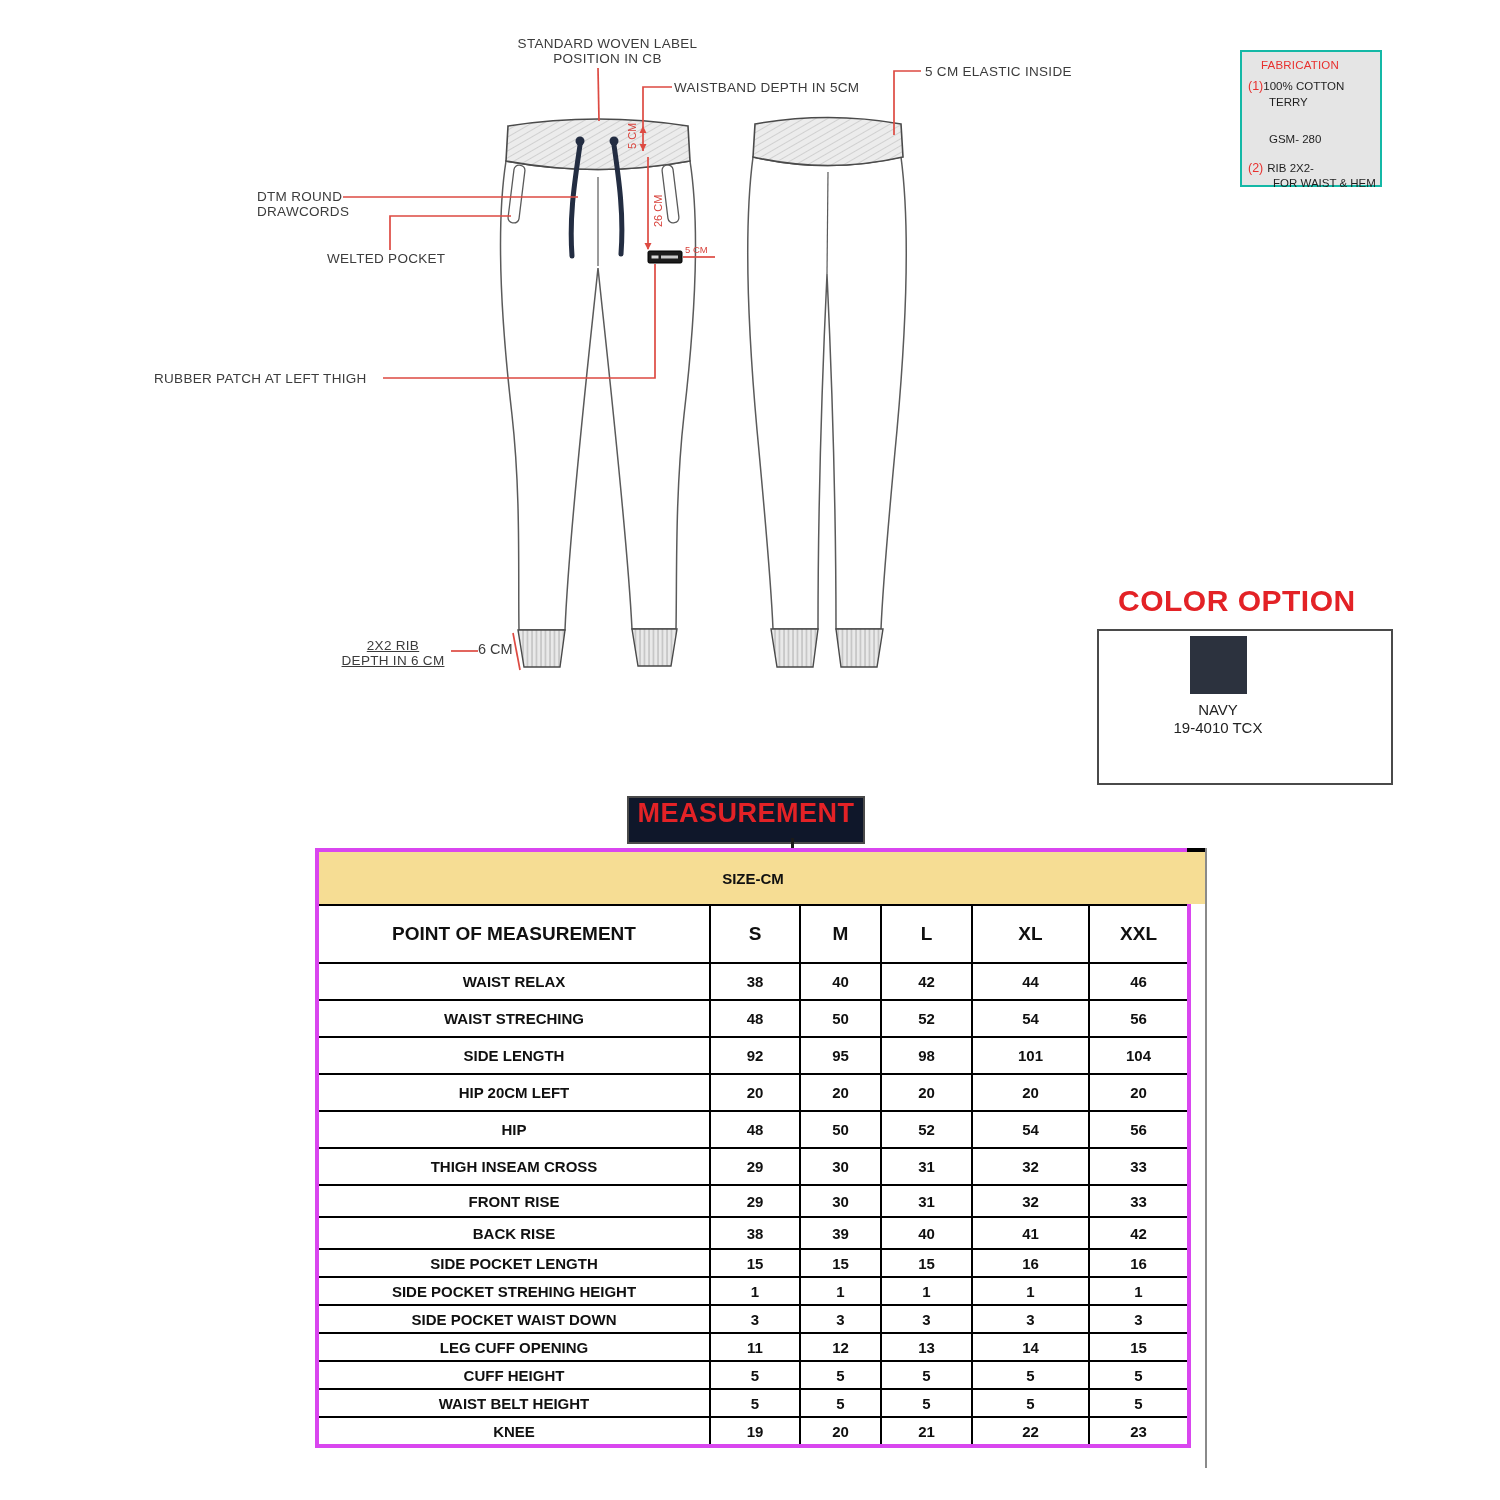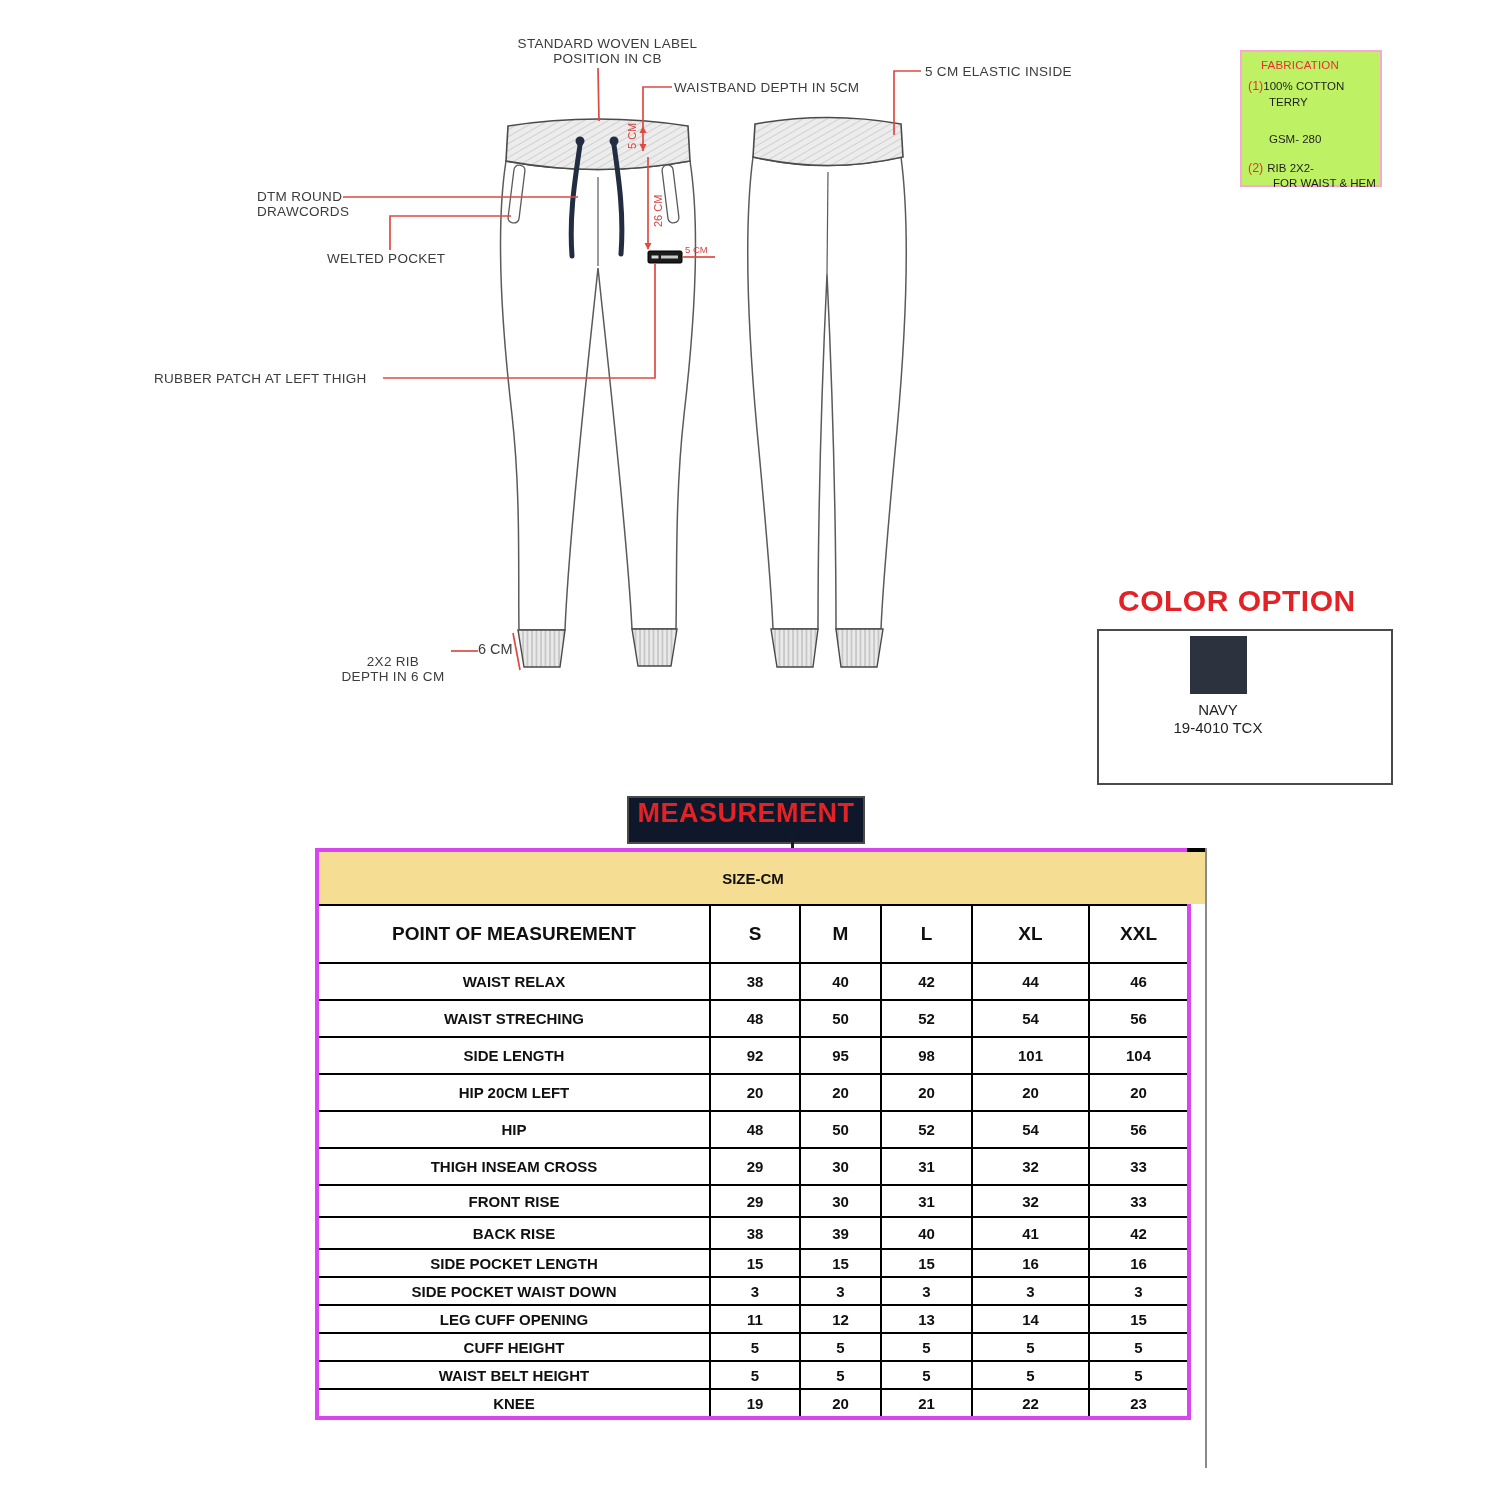--- a/index.html
+++ b/index.html
@@ -6,21 +6,21 @@
   body{
     width:1500px;height:1500px;background:#ffffff;position:relative;
     font-family:"Liberation Sans", sans-serif;overflow:hidden;
   }
   .abs{position:absolute;}
   
   .lbl{position:absolute;font-size:13.5px;color:#3c3c3c;letter-spacing:.3px;white-space:nowrap;line-height:15px;}
   .lbl.center{text-align:center;}
   .dim-black{position:absolute;font-size:14.5px;color:#3c3c3c;white-space:nowrap;}
   
-  .fab-box{position:absolute;left:1240px;top:50px;width:138px;height:133px;border:2px solid #f9a8d4;background:#bef264;font-size:11.5px;color:#1f1f1f;}
+  .fab-box{position:absolute;left:1240px;top:50px;width:138px;height:133px;border:2px solid #14b8a6;background:#e5e5e5;font-size:11.5px;color:#1f1f1f;}
   .fab-title{color:#e8302e;margin:7px 0 9px 19px;font-size:11.5px;letter-spacing:.2px;}
   .fab-row{margin-left:6px;line-height:13px;}
   .fab-row .num{color:#e8302e;font-size:12.5px;}
   .fab-ind{margin-left:27px;line-height:13px;margin-top:3px;}
   .fab-gsm{margin-left:27px;margin-top:24px;}
   .fab-2{margin-top:17px;}
   .fab-2 .num{margin-right:4px;}
   .fab-ind2{margin-left:31px;margin-top:2px;}
   
   .co-title{position:absolute;left:1118px;top:584px;font-size:30px;font-weight:bold;color:#e32226;letter-spacing:.5px;}
@@ -121,21 +121,21 @@
   <div>POSITION IN CB</div>
 </div>
 <div class="lbl" style="left:674px;top:80px;">WAISTBAND DEPTH IN 5CM</div>
 <div class="lbl" style="left:925px;top:64px;">5 CM ELASTIC INSIDE</div>
 <div class="lbl" style="left:257px;top:189px;">
   <div>DTM ROUND</div>
   <div>DRAWCORDS</div>
 </div>
 <div class="lbl" style="left:327px;top:251px;">WELTED POCKET</div>
 <div class="lbl" style="left:154px;top:371px;">RUBBER PATCH AT LEFT THIGH</div>
-<div class="lbl center" style="left:336px;top:654px;width:114px;">
+<div class="lbl center" style="left:336px;top:638px;width:114px;text-decoration:underline;">
   <div>2X2  RIB</div>
   <div>DEPTH IN 6 CM</div>
 </div>
 <div class="dim-black" style="left:478px;top:641px;">6 CM</div>
 
 <div class="fab-box">
   <div class="fab-title">FABRICATION</div>
   <div class="fab-row"><span class="num">(1)</span><span>100% COTTON</span></div>
   <div class="fab-ind">TERRY</div>
   <div class="fab-gsm">GSM- 280</div>
@@ -243,20 +243,28 @@
   </tr>
   <tr class="h29">
     <td>SIDE POCKET  LENGTH</td>
     <td>15</td>
         <td>15</td>
         <td>15</td>
         <td>16</td>
         <td>16</td>
   </tr>
   <tr class="h29">
+    <td>SIDE POCKET STREHING  HEIGHT</td>
+    <td>1</td>
+        <td>1</td>
+        <td>1</td>
+        <td>1</td>
+        <td>1</td>
+  </tr>
+  <tr class="h29">
     <td>SIDE POCKET WAIST DOWN</td>
     <td>3</td>
         <td>3</td>
         <td>3</td>
         <td>3</td>
         <td>3</td>
   </tr>
   <tr class="h29">
     <td>LEG CUFF OPENING</td>
     <td>11</td>

